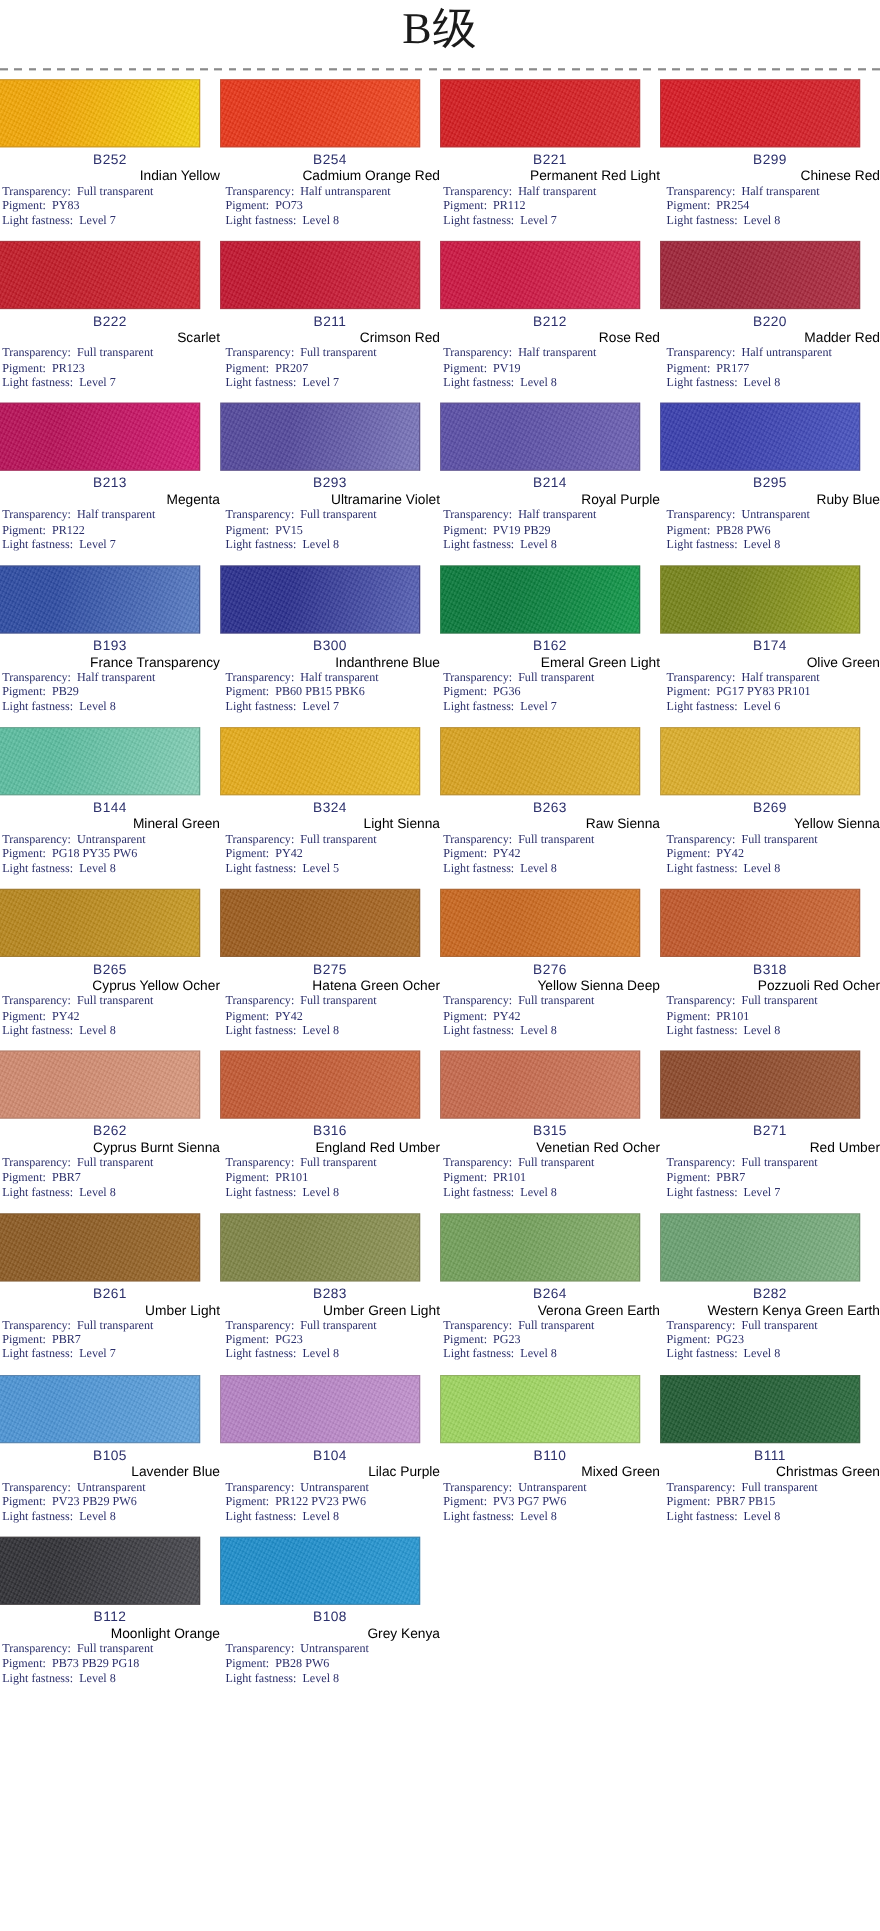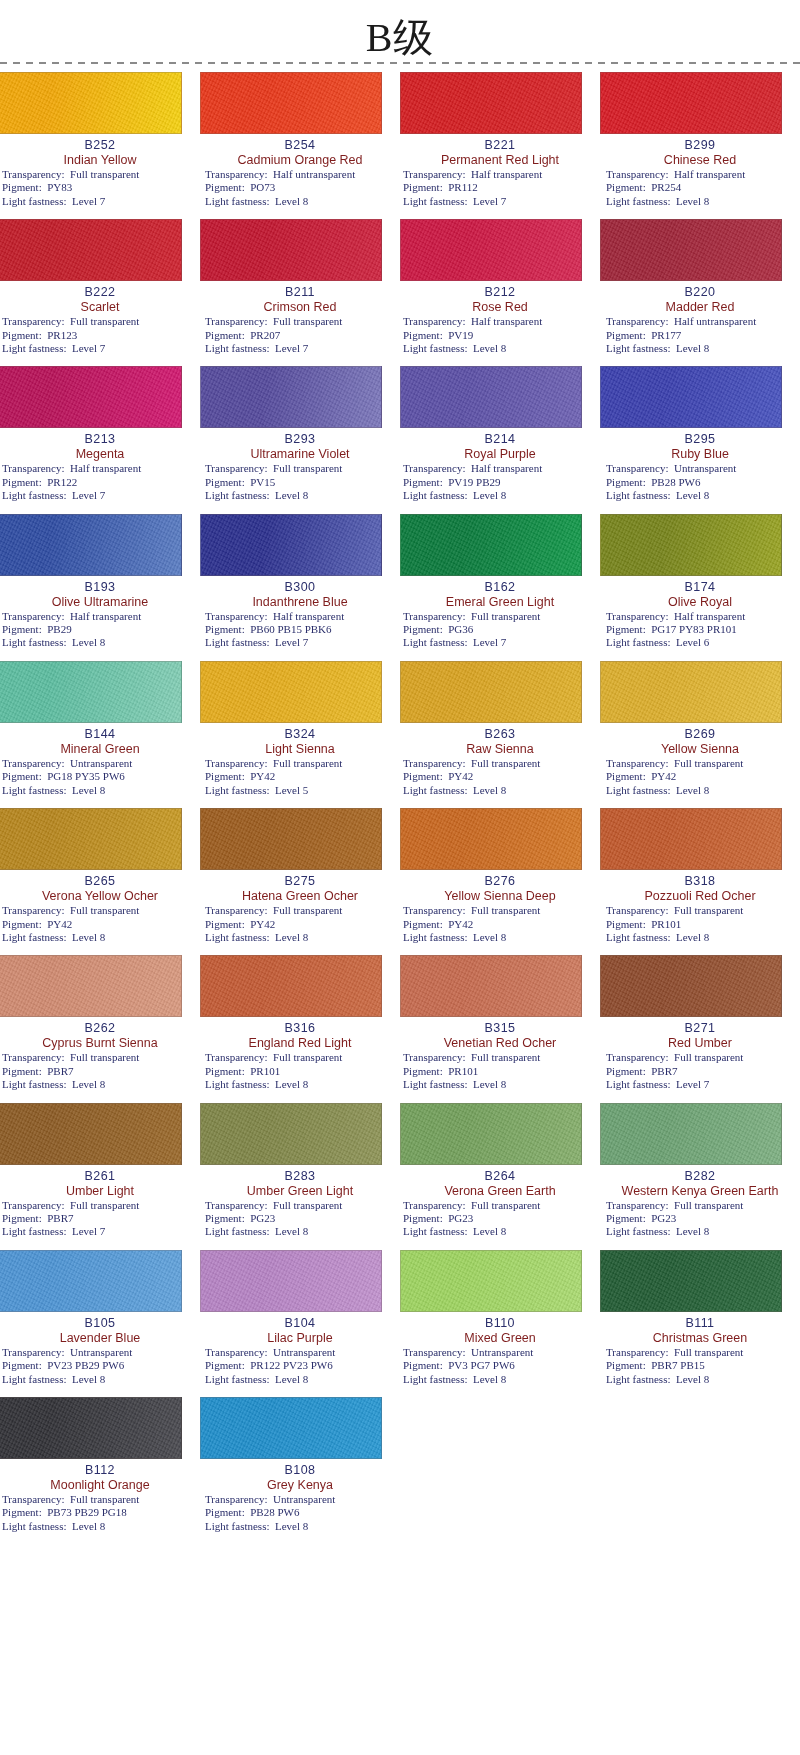--- a/index.html
+++ b/index.html
@@ -11,21 +11,21 @@
   body {
     font-family: "Liberation Serif", "DejaVu Serif", serif;
     width: 800px;
     height: 1755px;
     position: relative;
     overflow: hidden;
   }
   .page-header {
     height: 62px;
     display: flex;
-    align-items: flex-end;
+    align-items: flex-start;
     justify-content: center;
     padding-top: 2px;
   }
   .page-title {
     font-family: "Liberation Serif", "DejaVu Serif", serif;
     font-size: 40px;
     line-height: 48px;
     color: #1b1b1b;
     font-weight: 400;
     letter-spacing: 1px;
@@ -79,22 +79,22 @@
   .code {
     text-align: center;
     color: #2b2f6b;
     font-size: 12.5px;
     line-height: 15px;
     margin-top: 4px;
     font-family: "Liberation Sans", "DejaVu Sans", sans-serif;
     letter-spacing: 0.4px;
   }
   .name {
-    text-align: center;
-    color: #7f1d1d;
+    text-align: right;
+    color: #000000;
     font-size: 12.5px;
     line-height: 15px;
     font-family: "Liberation Sans", "DejaVu Sans", sans-serif;
     white-space: nowrap;
   }
   .spec {
     color: #2b2f6b;
     font-size: 11px;
     line-height: 13.4px;
     font-family: "Liberation Serif", "DejaVu Serif", serif;
@@ -245,21 +245,21 @@
           <div class="spec"><span class="lbl">Light fastness:</span>&nbsp; <span class="val">Level 8</span></div>
         </div>
       </div>
     </div>
     <div class="row-gap"></div>
     <div class="row">
       <div class="cell">
         <div class="swatch" style="background: linear-gradient(100deg, rgb(46, 76, 163) 0%, rgb(46, 76, 163) 35%, rgb(91, 126, 196) 100%);"></div>
         <div class="info">
           <div class="code">B193</div>
-          <div class="name">Olive Ultramarine</div>
+          <div class="name">France Transparency</div>
           <div class="spec"><span class="lbl">Transparency:</span>&nbsp; <span class="val">Half transparent</span></div>
           <div class="spec"><span class="lbl">Pigment:</span>&nbsp; <span class="val">PB29</span></div>
           <div class="spec"><span class="lbl">Light fastness:</span>&nbsp; <span class="val">Level 8</span></div>
         </div>
       </div>
       <div class="cell">
         <div class="swatch" style="background: linear-gradient(100deg, rgb(43, 47, 142) 0%, rgb(43, 47, 142) 35%, rgb(90, 100, 182) 100%);"></div>
         <div class="info">
           <div class="code">B300</div>
           <div class="name">Indanthrene Blue</div>
@@ -275,21 +275,21 @@
           <div class="name">Emeral Green Light</div>
           <div class="spec"><span class="lbl">Transparency:</span>&nbsp; <span class="val">Full transparent</span></div>
           <div class="spec"><span class="lbl">Pigment:</span>&nbsp; <span class="val">PG36</span></div>
           <div class="spec"><span class="lbl">Light fastness:</span>&nbsp; <span class="val">Level 7</span></div>
         </div>
       </div>
       <div class="cell">
         <div class="swatch" style="background: linear-gradient(100deg, rgb(119, 132, 27) 0%, rgb(119, 132, 27) 35%, rgb(154, 165, 36) 100%);"></div>
         <div class="info">
           <div class="code">B174</div>
-          <div class="name">Olive Royal</div>
+          <div class="name">Olive Green</div>
           <div class="spec"><span class="lbl">Transparency:</span>&nbsp; <span class="val">Half transparent</span></div>
           <div class="spec"><span class="lbl">Pigment:</span>&nbsp; <span class="val">PG17 PY83 PR101</span></div>
           <div class="spec"><span class="lbl">Light fastness:</span>&nbsp; <span class="val">Level 6</span></div>
         </div>
       </div>
     </div>
     <div class="row-gap"></div>
     <div class="row">
       <div class="cell">
         <div class="swatch" style="background: linear-gradient(100deg, rgb(92, 189, 160) 0%, rgb(92, 189, 160) 35%, rgb(133, 207, 182) 100%);"></div>
@@ -331,21 +331,21 @@
           <div class="spec"><span class="lbl">Light fastness:</span>&nbsp; <span class="val">Level 8</span></div>
         </div>
       </div>
     </div>
     <div class="row-gap"></div>
     <div class="row">
       <div class="cell">
         <div class="swatch" style="background: linear-gradient(100deg, rgb(183, 134, 29) 0%, rgb(183, 134, 29) 35%, rgb(201, 156, 38) 100%);"></div>
         <div class="info">
           <div class="code">B265</div>
-          <div class="name">Verona Yellow Ocher</div>
+          <div class="name">Cyprus Yellow Ocher</div>
           <div class="spec"><span class="lbl">Transparency:</span>&nbsp; <span class="val">Full transparent</span></div>
           <div class="spec"><span class="lbl">Pigment:</span>&nbsp; <span class="val">PY42</span></div>
           <div class="spec"><span class="lbl">Light fastness:</span>&nbsp; <span class="val">Level 8</span></div>
         </div>
       </div>
       <div class="cell">
         <div class="swatch" style="background: linear-gradient(100deg, rgb(156, 92, 30) 0%, rgb(156, 92, 30) 35%, rgb(171, 106, 37) 100%);"></div>
         <div class="info">
           <div class="code">B275</div>
           <div class="name">Hatena Green Ocher</div>
@@ -384,21 +384,21 @@
           <div class="name">Cyprus Burnt Sienna</div>
           <div class="spec"><span class="lbl">Transparency:</span>&nbsp; <span class="val">Full transparent</span></div>
           <div class="spec"><span class="lbl">Pigment:</span>&nbsp; <span class="val">PBR7</span></div>
           <div class="spec"><span class="lbl">Light fastness:</span>&nbsp; <span class="val">Level 8</span></div>
         </div>
       </div>
       <div class="cell">
         <div class="swatch" style="background: linear-gradient(100deg, rgb(195, 90, 52) 0%, rgb(195, 90, 52) 35%, rgb(204, 107, 68) 100%);"></div>
         <div class="info">
           <div class="code">B316</div>
-          <div class="name">England Red Light</div>
+          <div class="name">England Red Umber</div>
           <div class="spec"><span class="lbl">Transparency:</span>&nbsp; <span class="val">Full transparent</span></div>
           <div class="spec"><span class="lbl">Pigment:</span>&nbsp; <span class="val">PR101</span></div>
           <div class="spec"><span class="lbl">Light fastness:</span>&nbsp; <span class="val">Level 8</span></div>
         </div>
       </div>
       <div class="cell">
         <div class="swatch" style="background: linear-gradient(100deg, rgb(198, 106, 78) 0%, rgb(198, 106, 78) 35%, rgb(207, 124, 96) 100%);"></div>
         <div class="info">
           <div class="code">B315</div>
           <div class="name">Venetian Red Ocher</div>

